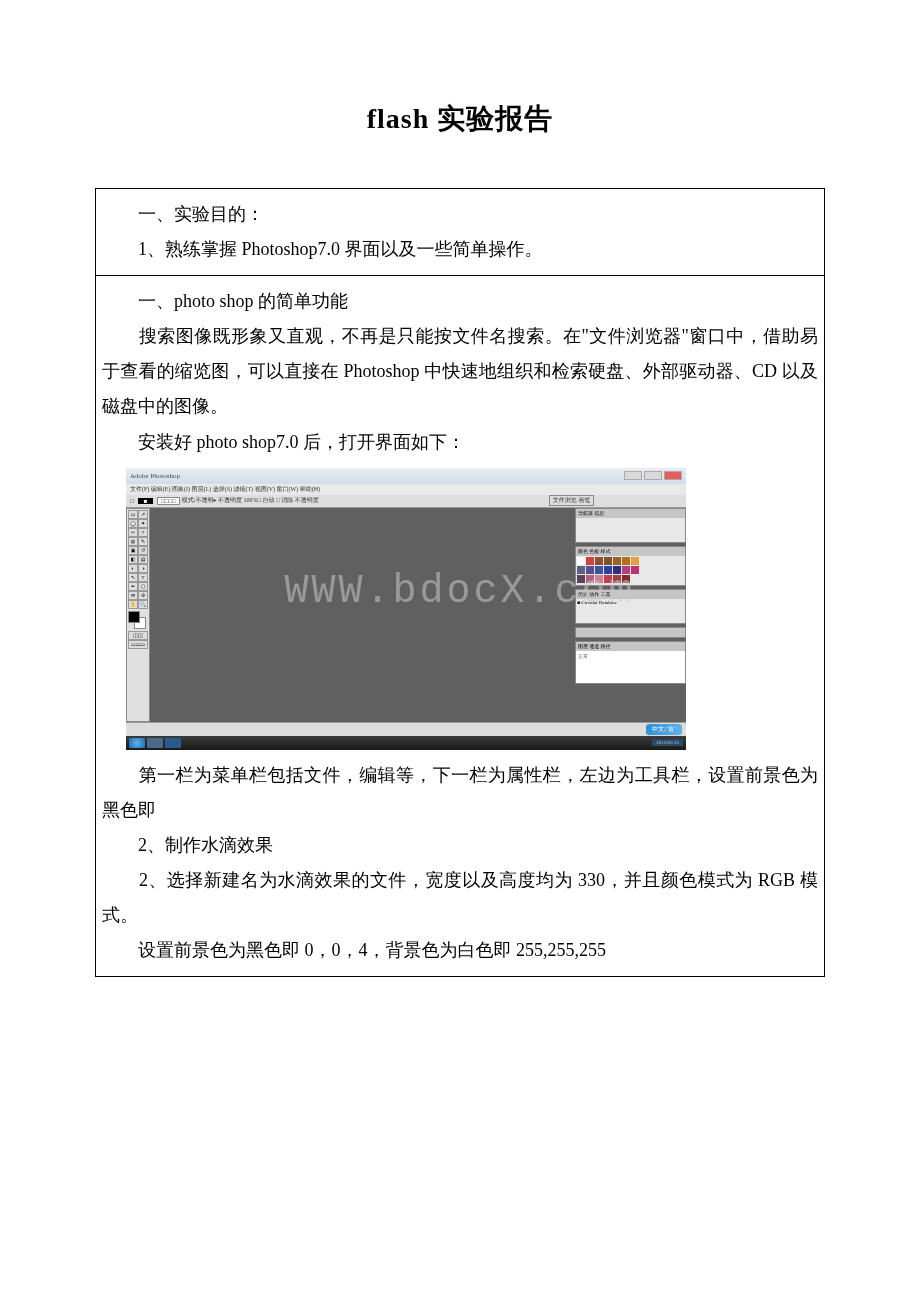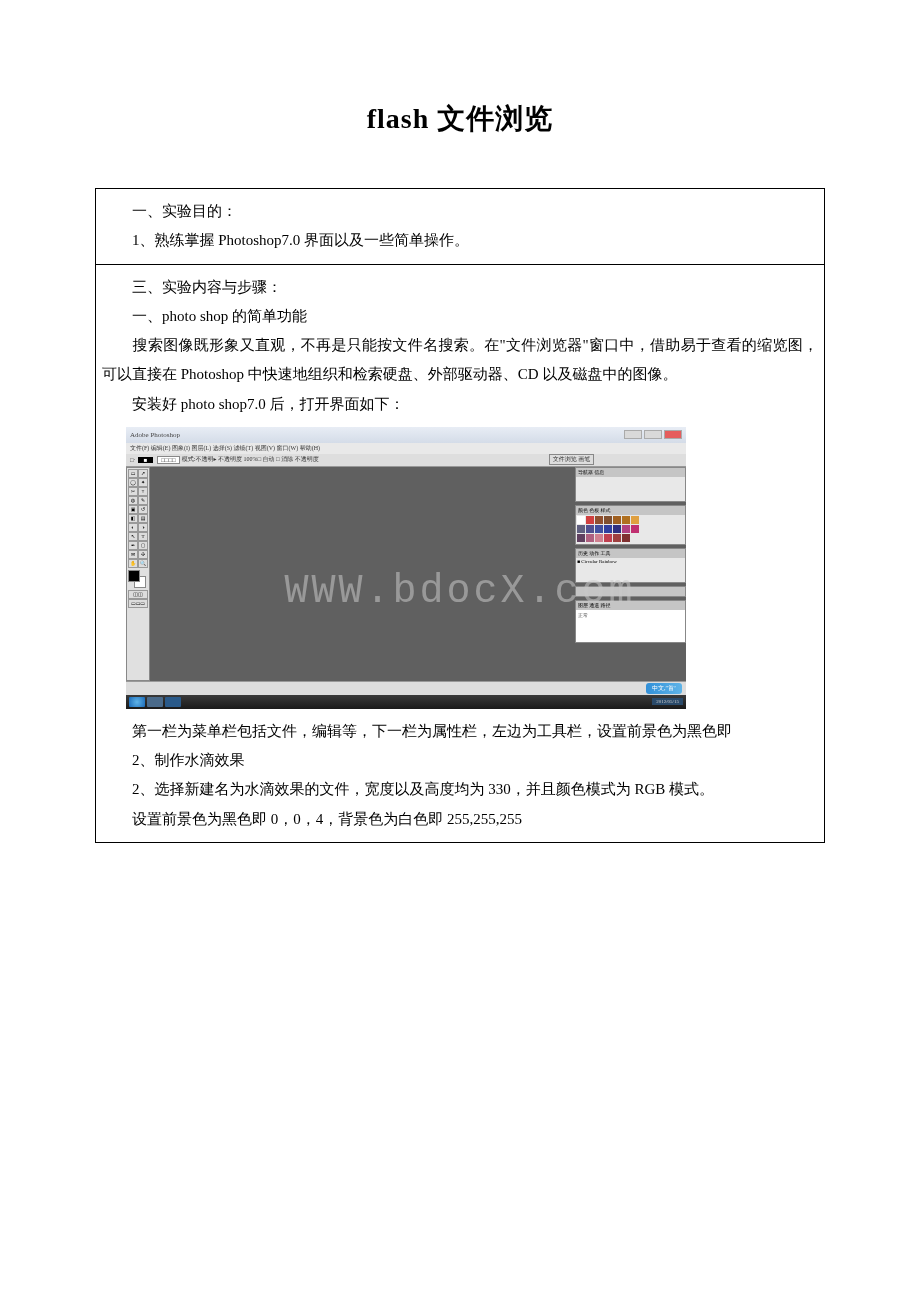--- a/index.html
+++ b/index.html
@@ -24,21 +24,21 @@
       padding: 0;
     }
     .content-cell {
       border-top: 1px solid #000;
       padding: 8px 0;
     }
     .content-cell.last {
       border-bottom: 1px solid #000;
     }
     .para {
-      font-size: 15px;
+      font-size: 18px;
       line-height: 1.95;
       text-indent: 2em;
       padding: 0 6px;
       text-align: justify;
     }
     .para.no-indent {
       text-indent: 0;
     }
     .watermark {
       position: absolute;
@@ -221,32 +221,31 @@
       font-size: 5px;
       padding: 2px;
       color:#555;
     }
   </style>
 </head>
 <body>
 
 <div class="watermark">WWW.bdocX.com</div>
 
-<h1 class="doc-title">flash 文件浏览</h1>
+<h1 class="doc-title">flash 实验报告</h1>
 
 <div class="content-frame">
 
   <div class="content-cell">
     <p class="para">一、实验目的：</p>
     <p class="para">1、熟练掌握 Photoshop7.0 界面以及一些简单操作。</p>
   </div>
 
 
   <div class="content-cell last">
-    <p class="para">三、实验内容与步骤：</p>
     <p class="para">一、photo shop 的简单功能</p>
     <p class="para no-indent">　　<span>搜索图像既形象又直观，不再是只能按文件名搜索。在"文件浏览器"窗口中，借助易于查看的缩览图，可以直接在 Photoshop 中快速地组织和检索硬盘、外部驱动器、CD 以及磁盘中的图像。</span></p>
     <p class="para">安装好 photo shop7.0 后，打开界面如下：</p>
 
     <div class="ps-screenshot">
       <div class="ps-titlebar">
         <span>Adobe Photoshop</span>
         <div class="ps-winbtns">
           <div class="winbtn"></div>
           <div class="winbtn"></div>

